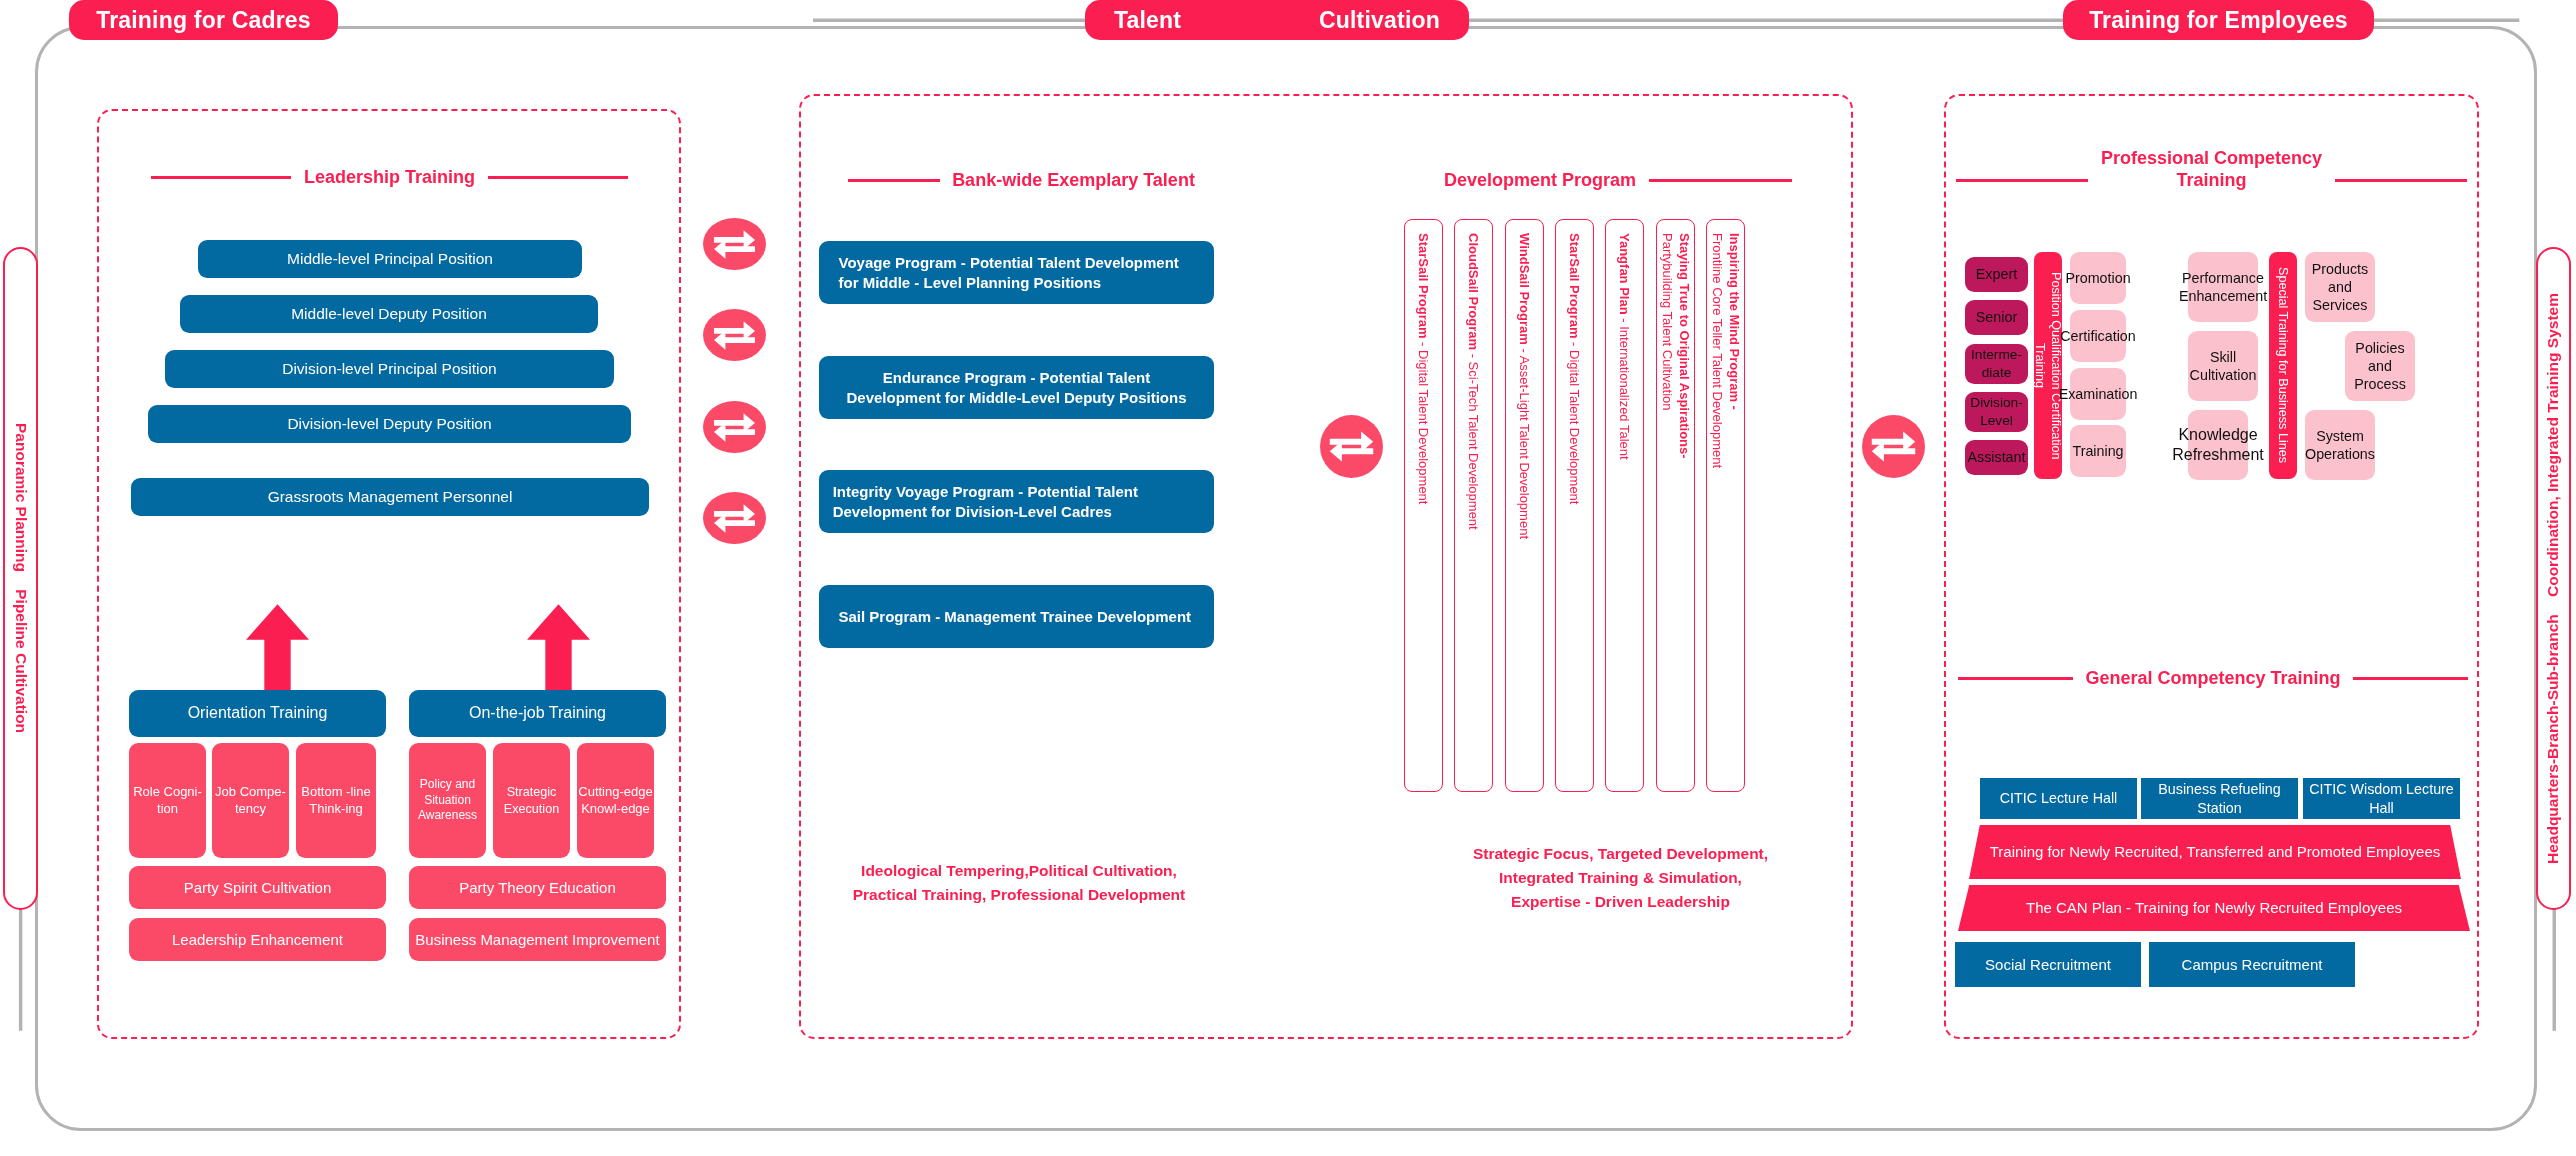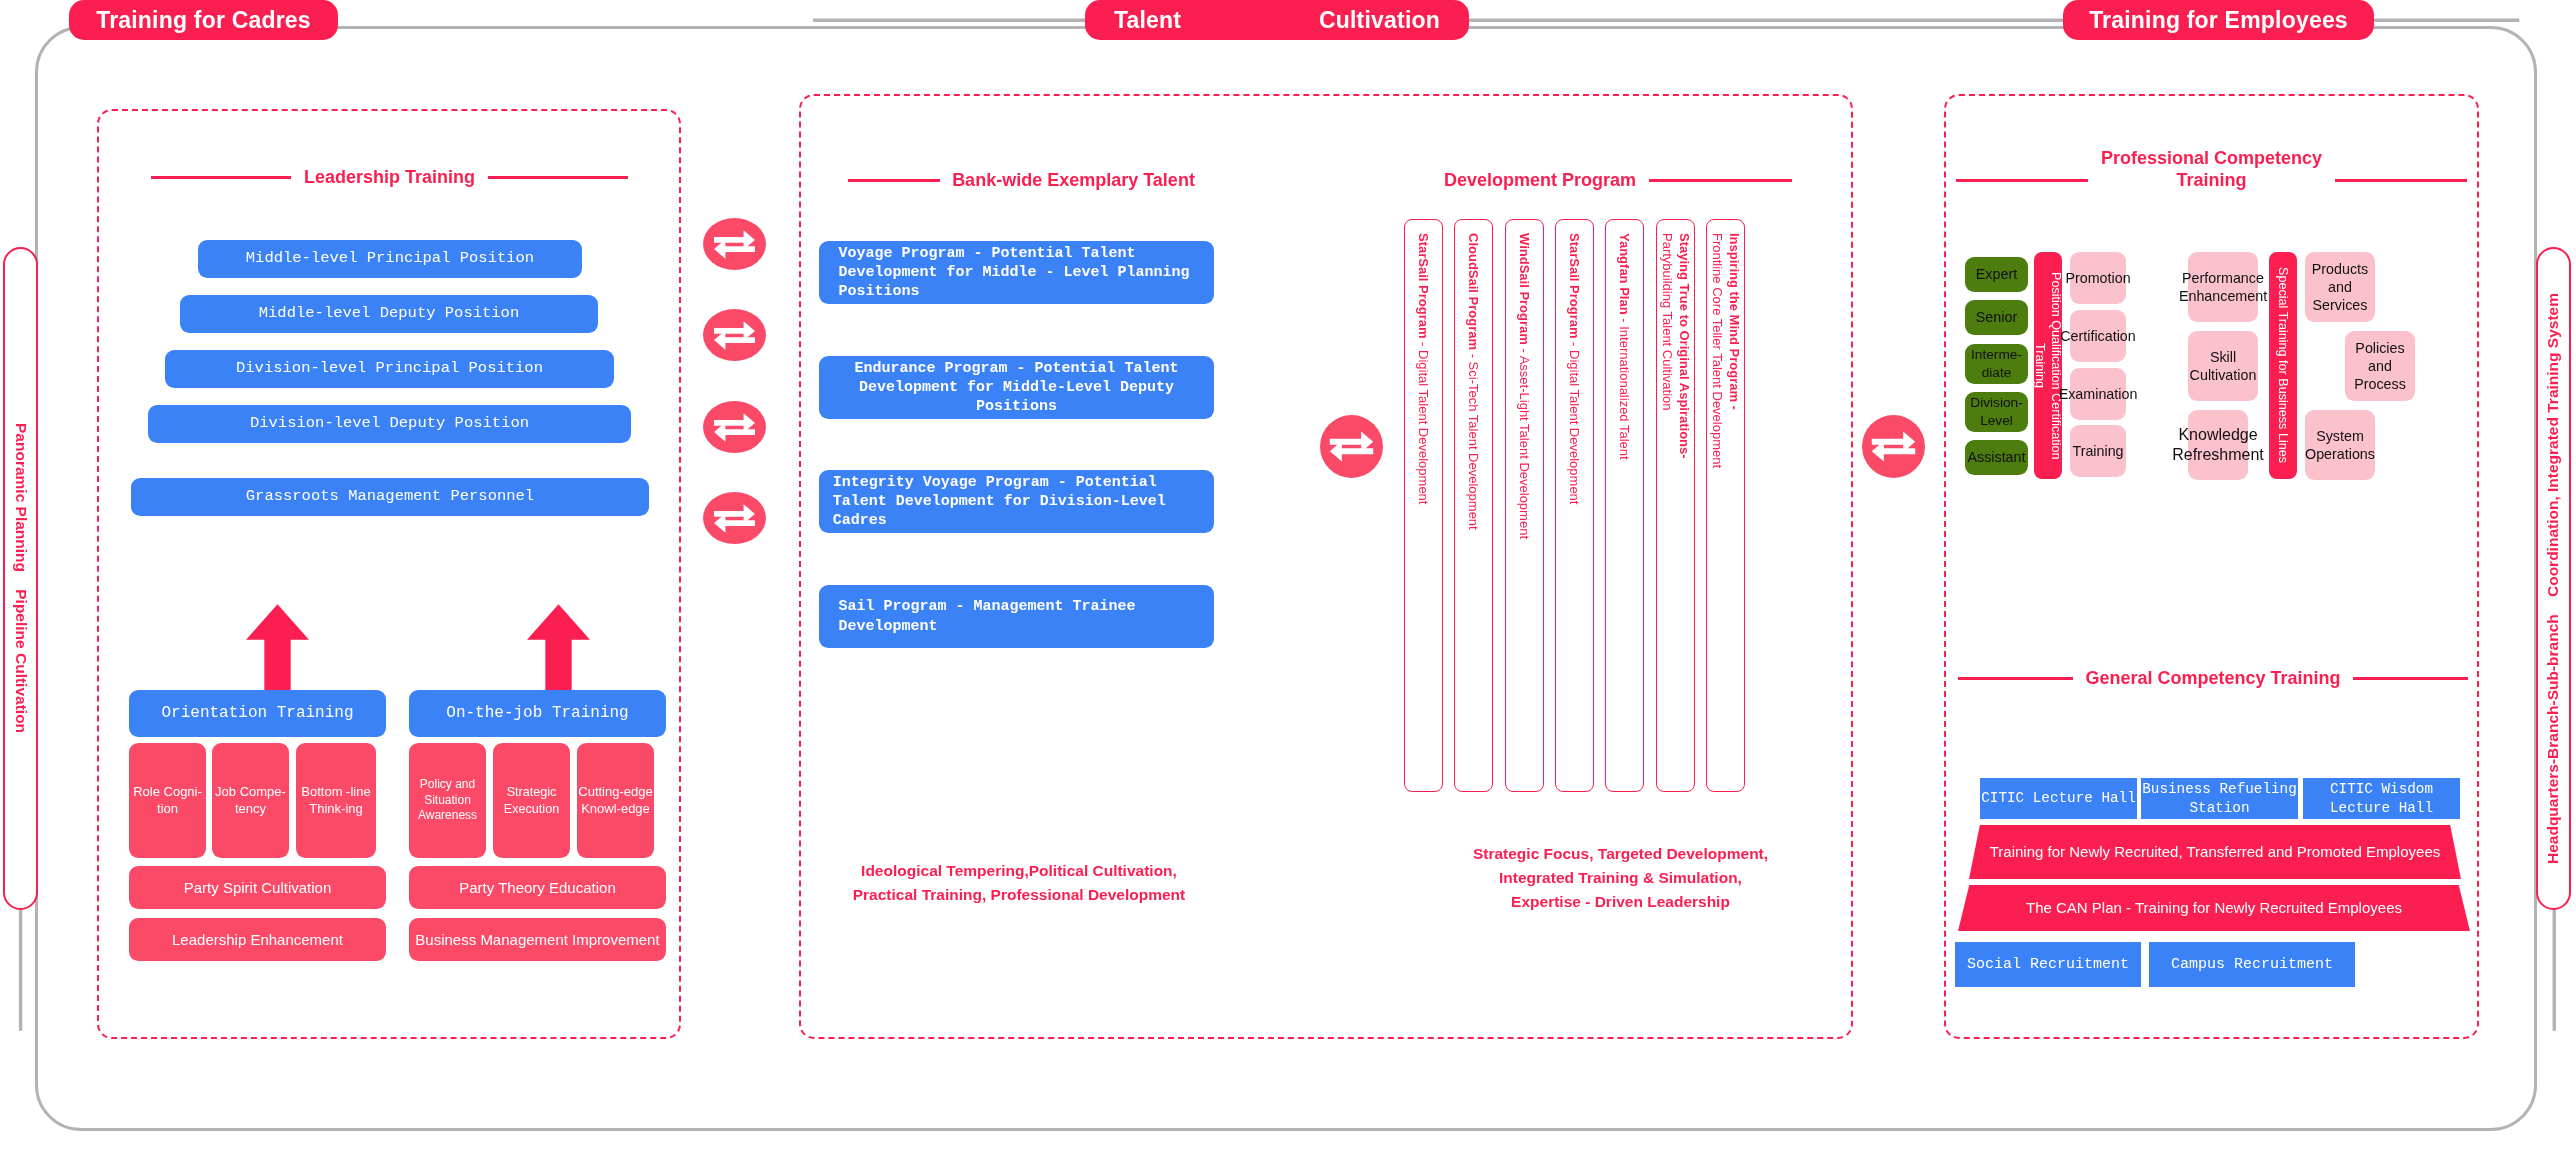--- a/index.html
+++ b/index.html
@@ -57,24 +57,24 @@
   }
   .sec-title .rule{height:2.3px;background:#FB1F51;flex:0 0 auto;}
   .sec-title .lbl{padding:0 12.6px;line-height:1.25;}
 
   
   .box{
     position:absolute;box-sizing:border-box;display:flex;
     align-items:center;justify-content:center;text-align:center;
     color:#ffffff;border-radius:9.2px;line-height:1.28;
   }
-  .box.pink{background:#3b82f6;font-family:Liberation Mono, monospace;}
+  .box.pink{background:#0369a1;}
   .box.coral{background:#FB4A68;}
   .box.lightpink{background:#FBC2CE;color:#111;}
-  .box.grey{background:#4d7c0f;color:#111;}
+  .box.grey{background:#be185d;color:#111;}
   .box.sq{border-radius:0;}
 
   
   .pyr{height:38px;font-size:15.5px;}
 
   
   .uparrow{position:absolute;}
 
   
   .vbox{

